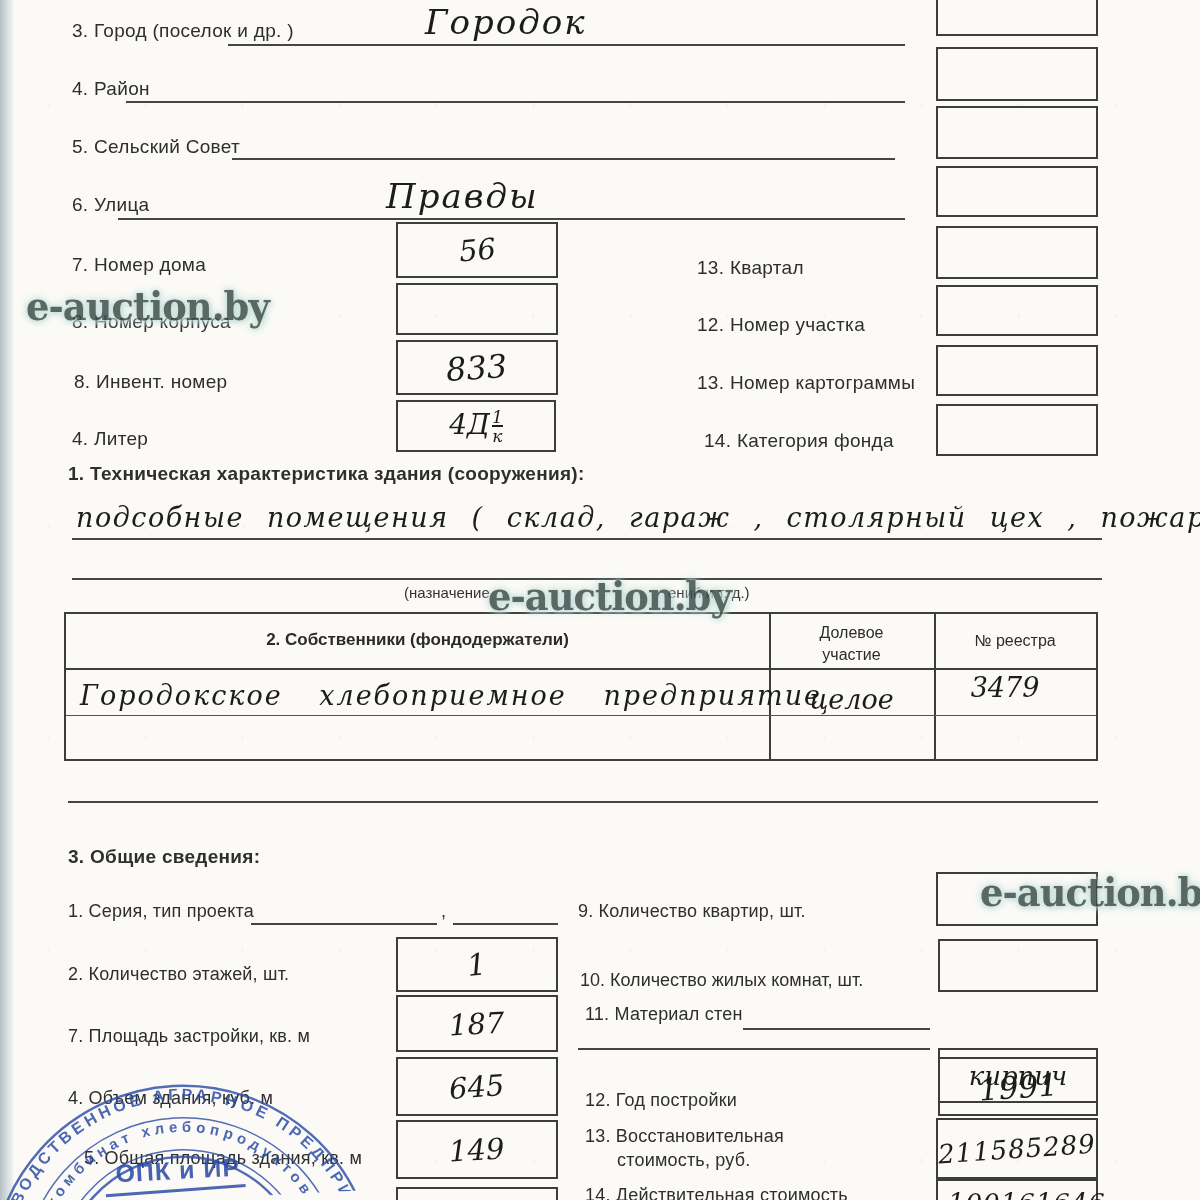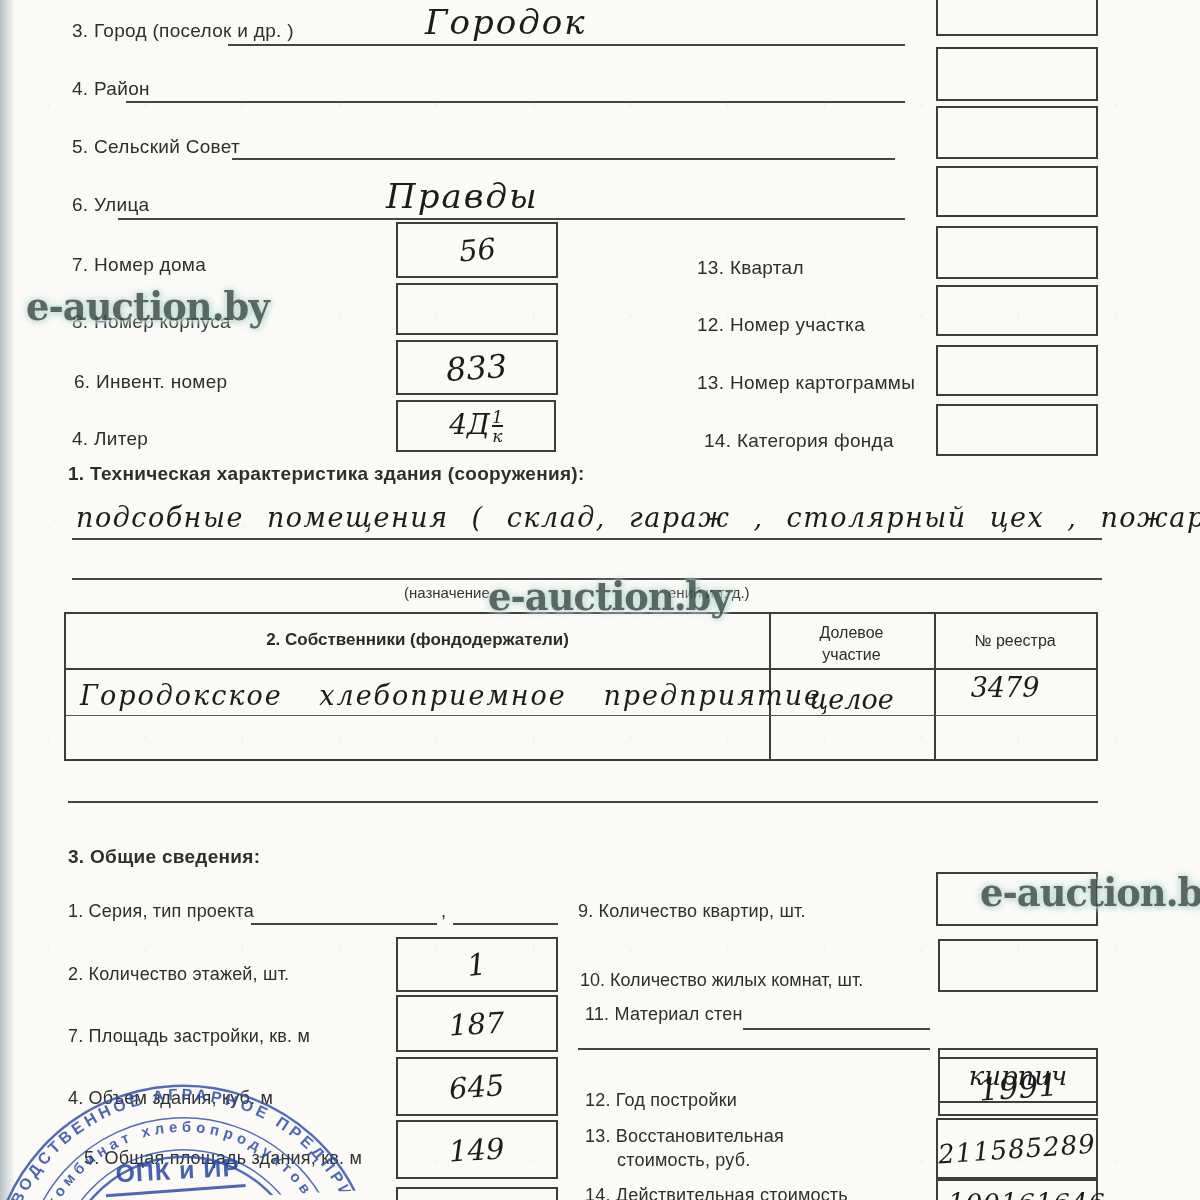--- a/index.html
+++ b/index.html
@@ -51,21 +51,21 @@
   <div class="hw" style="left:386px;top:176px;font-size:34px;letter-spacing:2px">Правды</div>
 
   <div class="lbl" style="left:72px;top:254px">7. Номер дома</div>
   <div class="box hwc" style="left:396px;top:222px;width:158px;height:52px">
     <span class="hw" style="position:static;font-size:29px;transform:rotate(-5deg)">56</span>
   </div>
 
   <div class="lbl" style="left:72px;top:311px">8. Номер корпуса</div>
   <div class="box" style="left:396px;top:283px;width:158px;height:48px"></div>
 
-  <div class="lbl" style="left:74px;top:371px">6. Инвент. номер</div>
+  <div class="lbl" style="left:74px;top:371px">8. Инвент. номер</div>
   <div class="box hwc" style="left:396px;top:340px;width:158px;height:51px">
     <span class="hw" style="position:static;font-size:32px;transform:rotate(-4deg)">833</span>
   </div>
 
   <div class="lbl" style="left:72px;top:428px">4. Литер</div>
   <div class="box hwc" style="left:396px;top:400px;width:156px;height:48px">
     <span class="hw" style="position:static;font-size:28px">
       <span>4Д</span><span class="frac"><span>1</span><span class="den">к</span></span>
     </span>
   </div>

